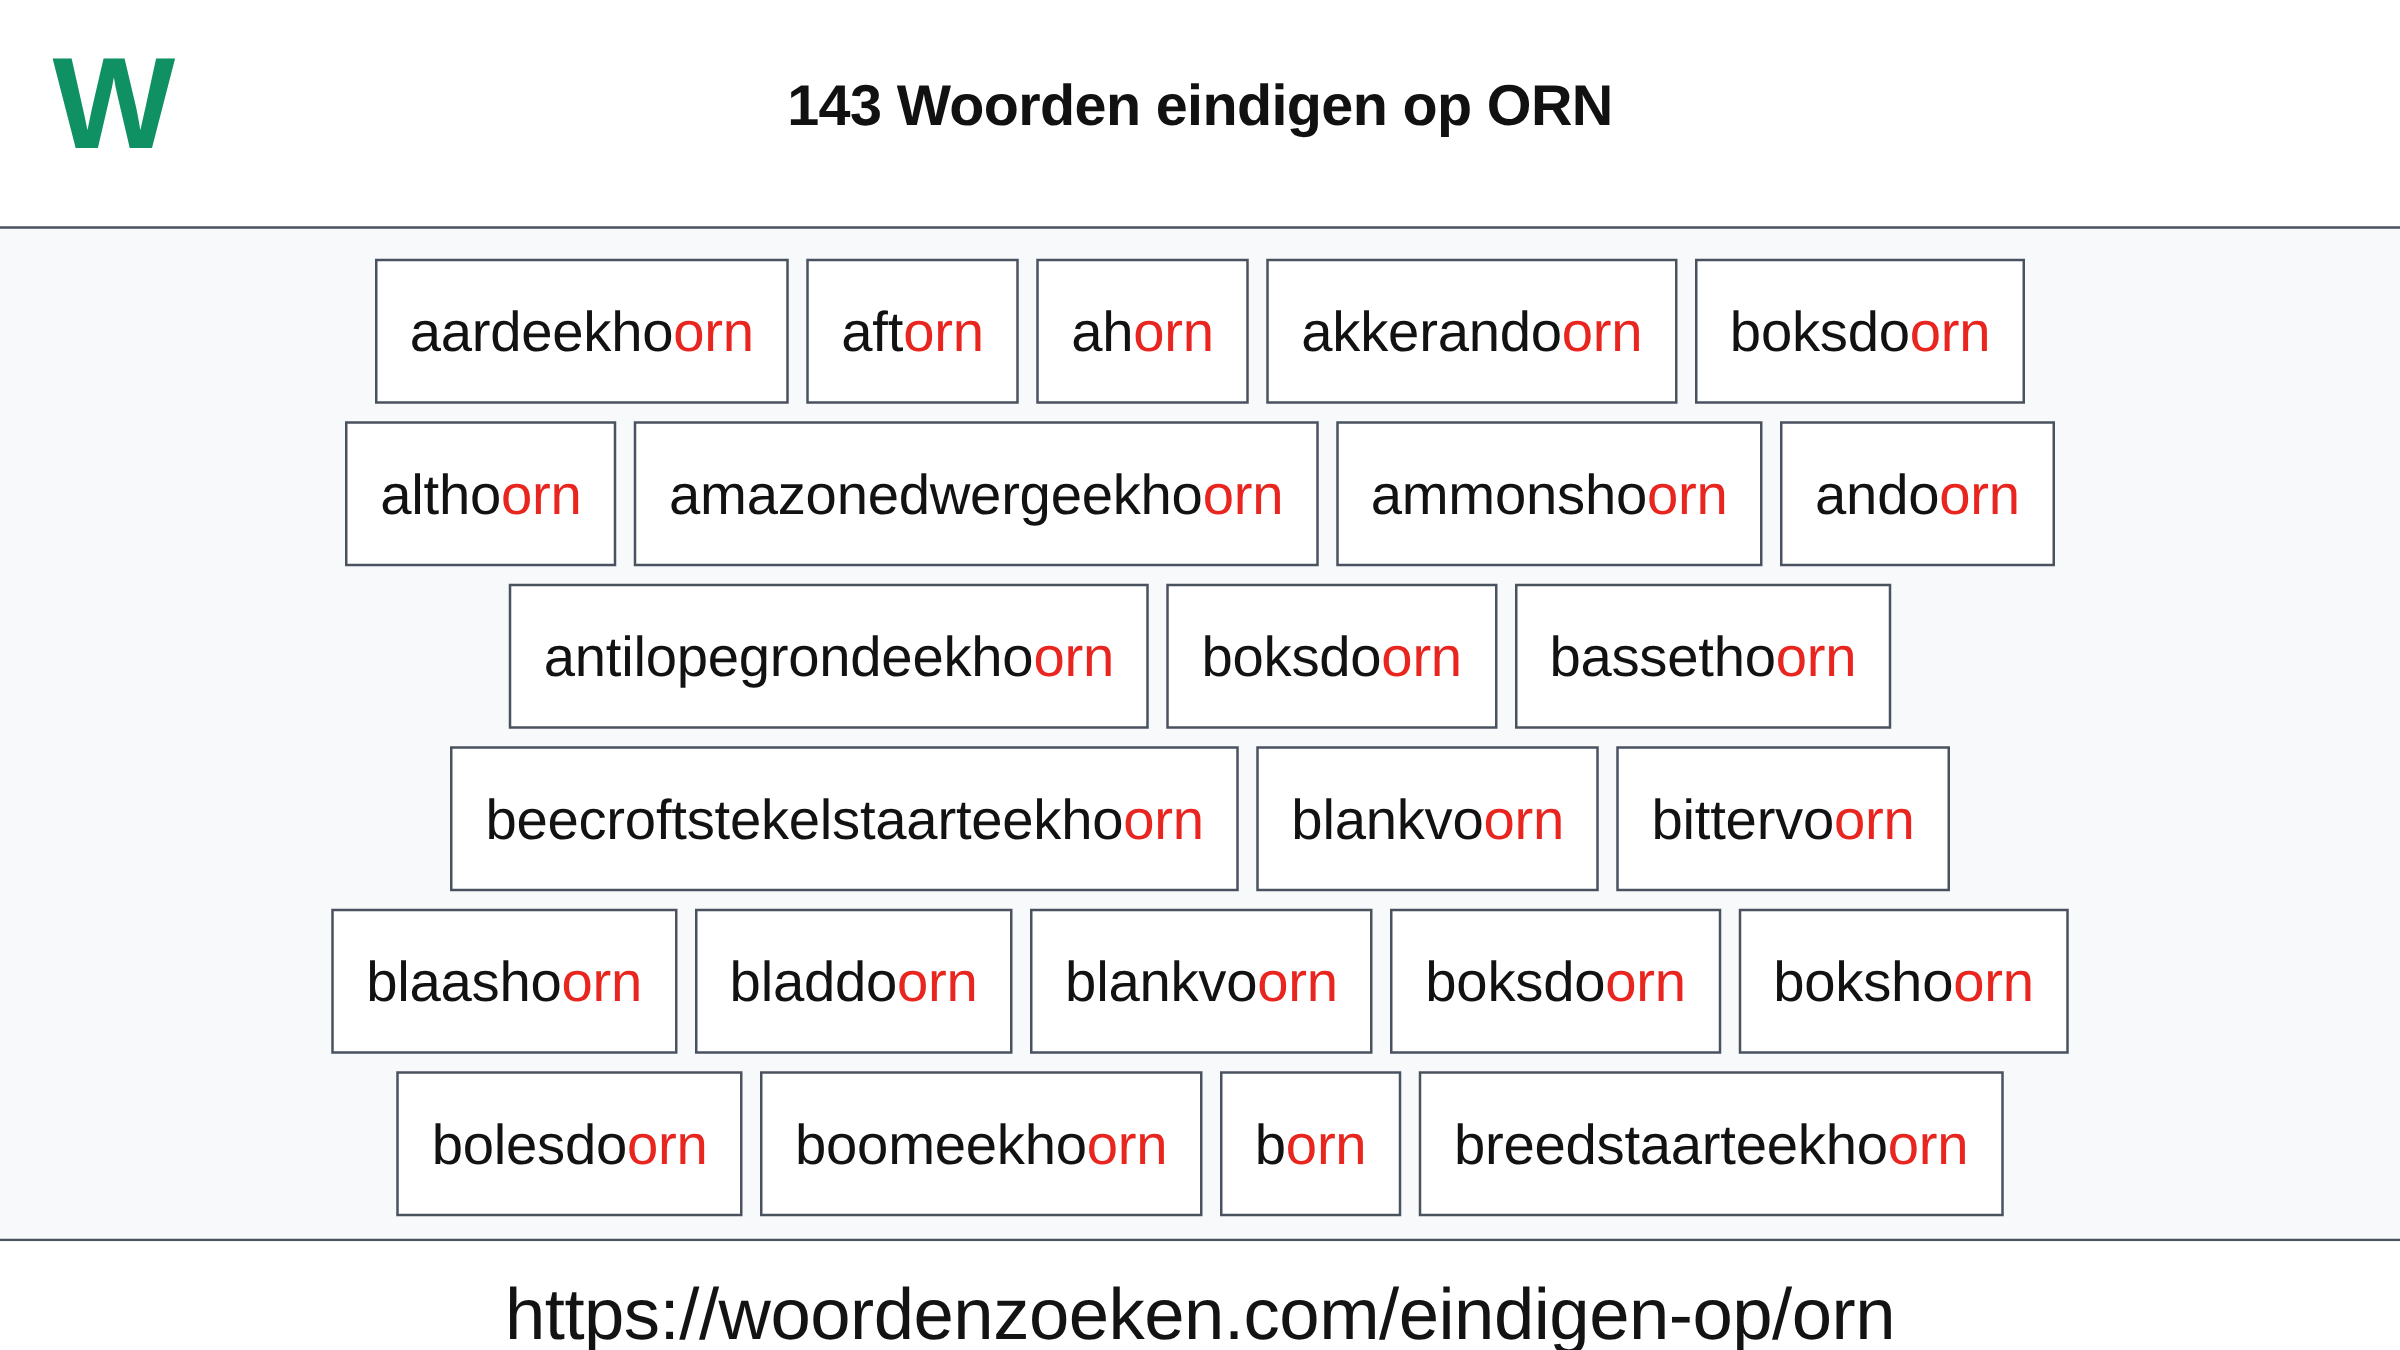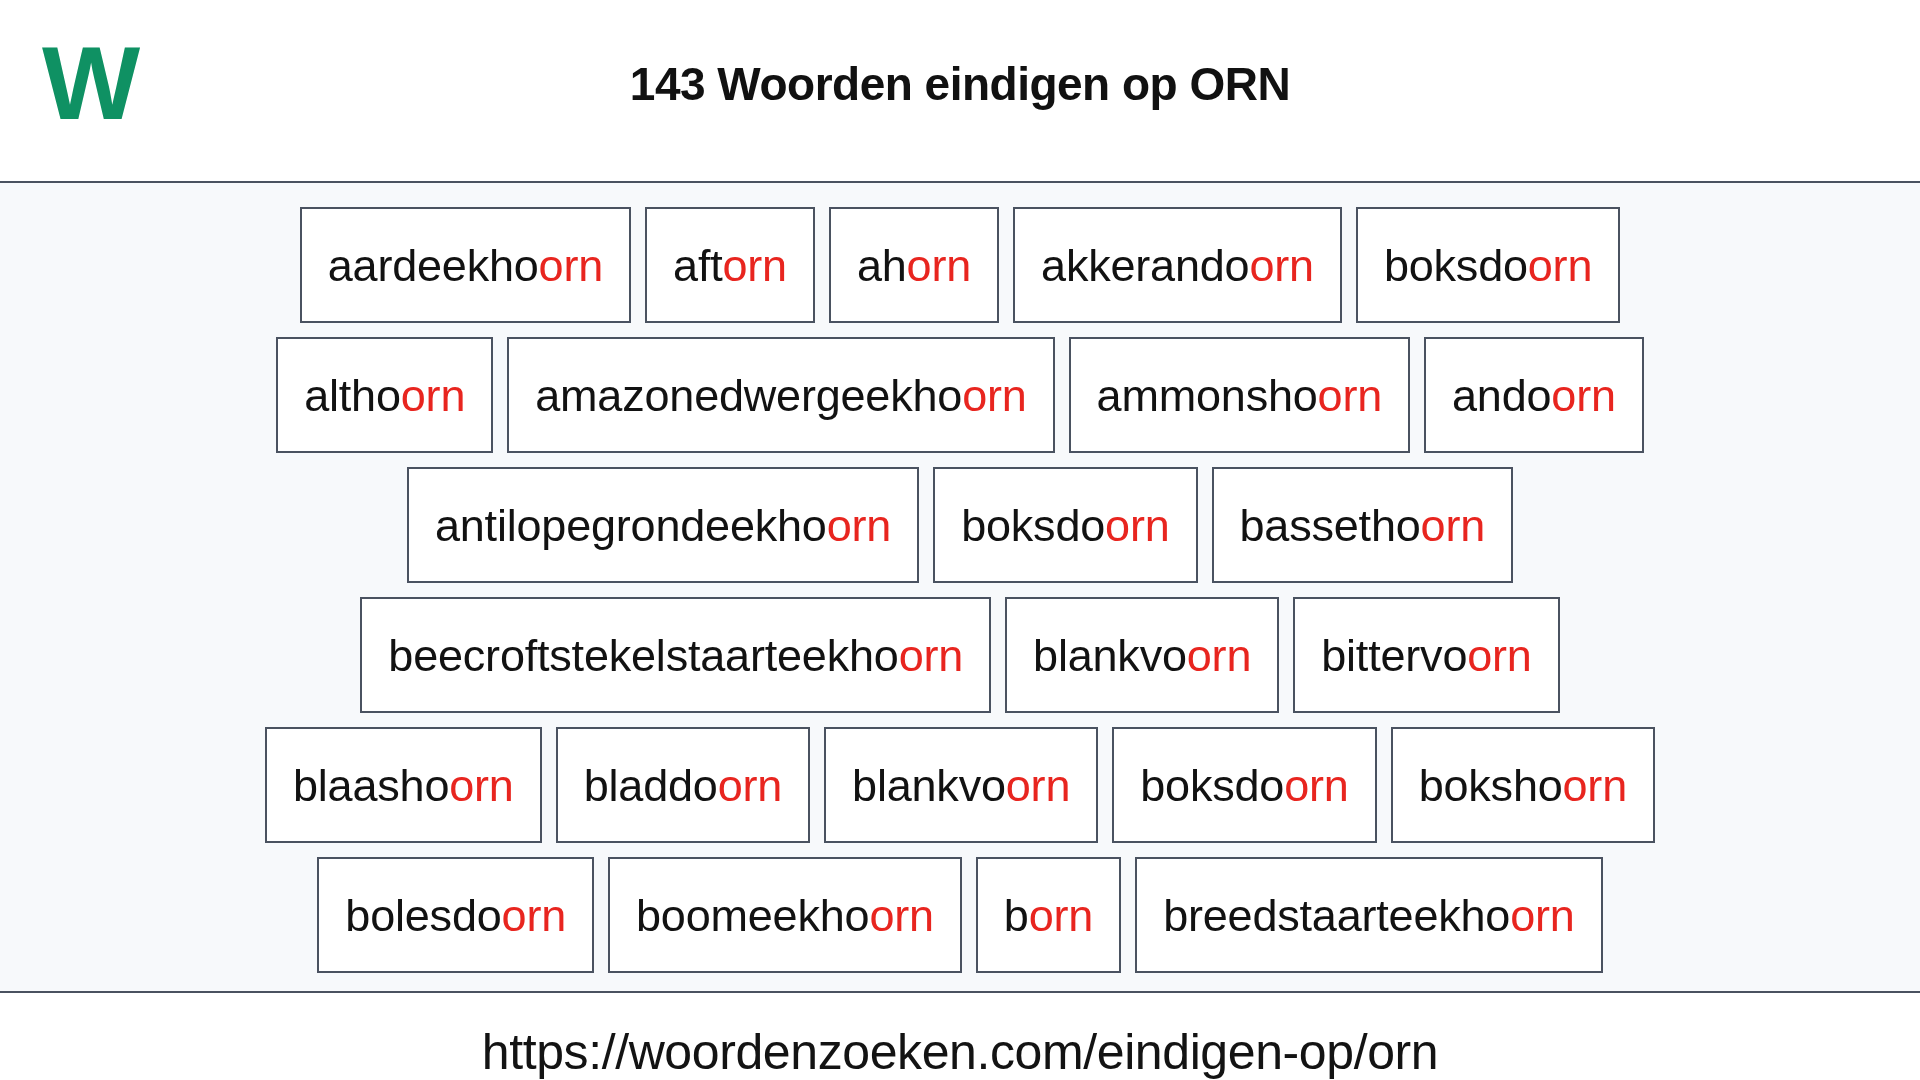--- a/index.html
+++ b/index.html
@@ -114,21 +114,21 @@
   .footer {
     height: 118px;
     flex: 0 0 118px;
     background: #ffffff;
     display: flex;
     align-items: center;
     justify-content: center;
   }
   .footer-url {
     font-family: "Liberation Sans", sans-serif;
-    font-size: 50px;
+    font-size: 58px;
     line-height: 1;
     color: #131313;
     letter-spacing: -0.4px;
     white-space: nowrap;
   }
 </style>
 </head>
 <body>
 
 <div class="page">

